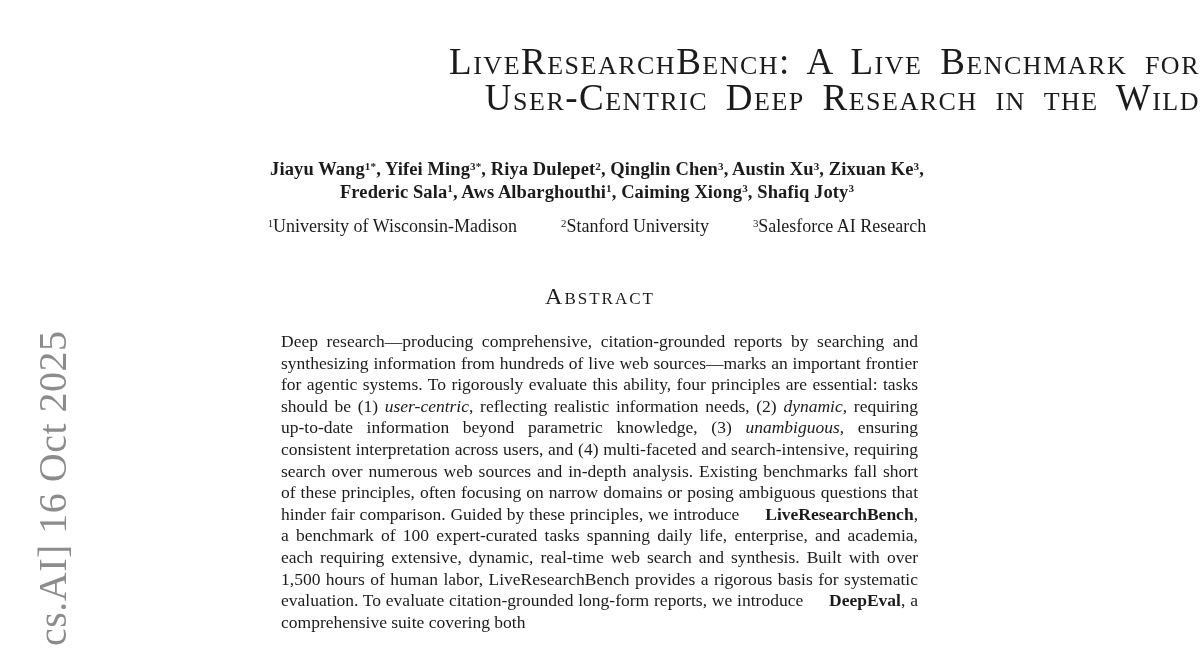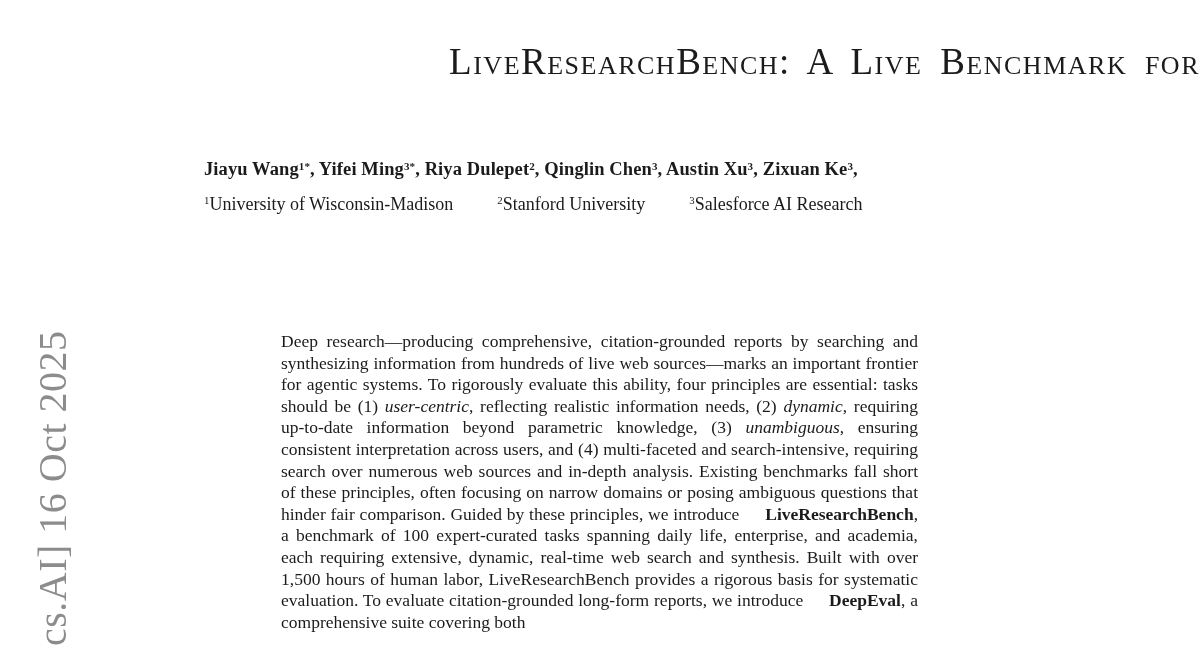--- a/index.html
+++ b/index.html
@@ -36,22 +36,23 @@
     font-size: 37px;
     line-height: 35.5px;
     letter-spacing: 1.5px;
     word-spacing: 7px;
     color: #1b1b1b;
   }
   .title-line { display: block; }
   .authors-block {
     position: absolute;
     top: 158px;
-    left: 204px;
+    left: 217px;
     width: 760px;
+    text-align: center;
   }
   .author-line {
     font-weight: bold;
     font-size: 18.5px;
     line-height: 22.5px;
     letter-spacing: 0.1px;
   }
   sup {
     font-size: 0.6em;
     line-height: 0;
@@ -92,23 +93,26 @@
 </style>
 </head>
 <body>
 
 <div class="page">
 
   <div class="arxiv-stamp">cs.AI] 16 Oct 2025</div>
 
   <h1 class="title">
     <span class="title-line">LiveResearchBench: A Live Benchmark for</span>
+    <span class="title-line">User-Centric Deep Research in the Wild</span>
   </h1>
 
   <div class="authors-block">
     <div class="author-line"><span>Jiayu Wang</span><sup>1*</sup>, <span>Yifei Ming</span><sup>3*</sup>, <span>Riya Dulepet</span><sup>2</sup>, <span>Qinglin Chen</span><sup>3</sup>, <span>Austin Xu</span><sup>3</sup>, <span>Zixuan Ke</span><sup>3</sup>,</div>
+    <div class="author-line"><span>Frederic Sala</span><sup>1</sup>, <span>Aws Albarghouthi</span><sup>1</sup>, <span>Caiming Xiong</span><sup>3</sup>, <span>Shafiq Joty</span><sup>3</sup></div>
     <div class="affil-line"><span class="affil"><sup>1</sup><span>University of Wisconsin-Madison</span></span><span class="affil"><sup>2</sup><span>Stanford University</span></span><span class="affil"><sup>3</sup><span>Salesforce AI Research</span></span></div>
   </div>
 
+  <div class="abstract-heading">Abstract</div>
 
   <div class="abstract-body"><span>Deep research—producing comprehensive, citation-grounded reports by searching and synthesizing information from hundreds of live web sources—marks an important frontier for agentic systems. To rigorously evaluate this ability, four principles are essential: tasks should be (1) </span><i>user-centric</i><span>, reflecting realistic information needs, (2) </span><i>dynamic</i><span>, requiring up-to-date information beyond parametric knowledge, (3) </span><i>unambiguous</i><span>, ensuring consistent interpretation across users, and (4) multi-faceted and search-intensive, requiring search over numerous web sources and in-depth analysis. Existing benchmarks fall short of these principles, often focusing on narrow domains or posing ambiguous questions that hinder fair comparison. Guided by these principles, we introduce </span><b>LiveResearchBench</b><span>, a benchmark of 100 expert-curated tasks spanning daily life, enterprise, and academia, each requiring extensive, dynamic, real-time web search and synthesis. Built with over 1,500 hours of human labor, LiveResearchBench provides a rigorous basis for systematic evaluation. To evaluate citation-grounded long-form reports, we introduce </span><b>DeepEval</b><span>, a comprehensive suite covering both</span></div>
 
 </div>
 
 </body></html>

